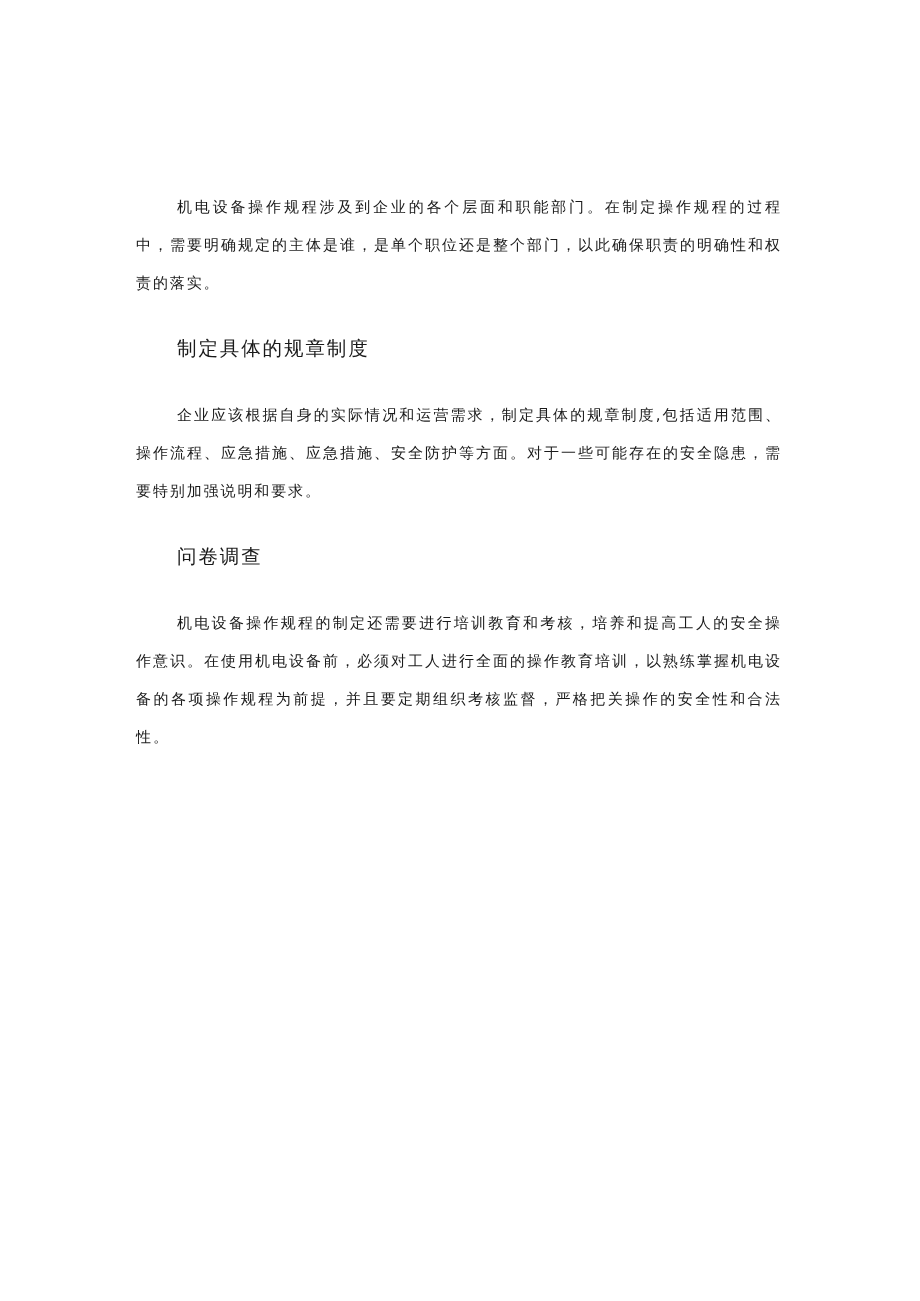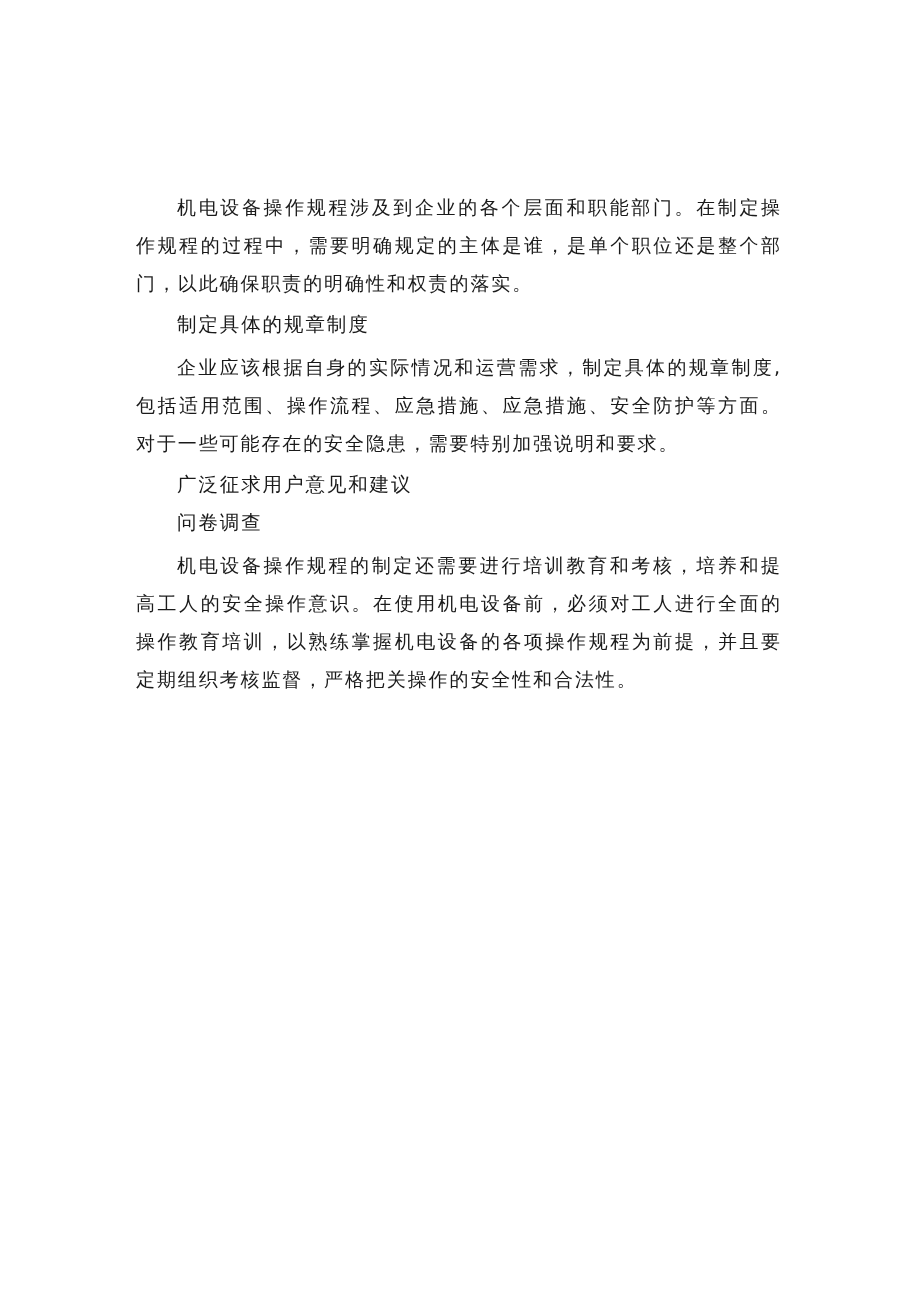--- a/index.html
+++ b/index.html
@@ -16,41 +16,40 @@
       color: #1a1a1a;
     }
     .page {
       position: absolute;
       left: 136px;
       top: 188px;
       width: 646px;
     }
     .para {
       margin: 0;
-      font-size: 19px;
+      font-size: 15px;
       line-height: 38px;
       letter-spacing: 1.9px;
       text-indent: 41px;
       text-align: justify;
       text-justify: inter-character;
       word-break: break-all;
     }
     .heading {
       margin: 0;
       font-size: 19.5px;
       line-height: 38px;
       letter-spacing: 1.9px;
       text-indent: 41px;
       font-weight: normal;
     }
-    .heading + .para, .para + .heading { margin-top: 4px; }
+    .heading + .para, .para + .heading { margin-top: 28px; }
   </style>
 </head>
 <body>
 
 <div class="page">
   <p class="para">机电设备操作规程涉及到企业的各个层面和职能部门。在制定操作规程的过程中，需要明确规定的主体是谁，是单个职位还是整个部门，以此确保职责的明确性和权责的落实。</p>
   <h2 class="heading">制定具体的规章制度</h2>
   <p class="para">企业应该根据自身的实际情况和运营需求，制定具体的规章制度,包括适用范围、操作流程、应急措施、应急措施、安全防护等方面。对于一些可能存在的安全隐患，需要特别加强说明和要求。</p>
-  <h2 class="heading">广泛征求用户意见和建议</h2>
   <h2 class="heading">问卷调查</h2>
   <p class="para">机电设备操作规程的制定还需要进行培训教育和考核，培养和提高工人的安全操作意识。在使用机电设备前，必须对工人进行全面的操作教育培训，以熟练掌握机电设备的各项操作规程为前提，并且要定期组织考核监督，严格把关操作的安全性和合法性。</p>
 </div>
 
 </body></html>

